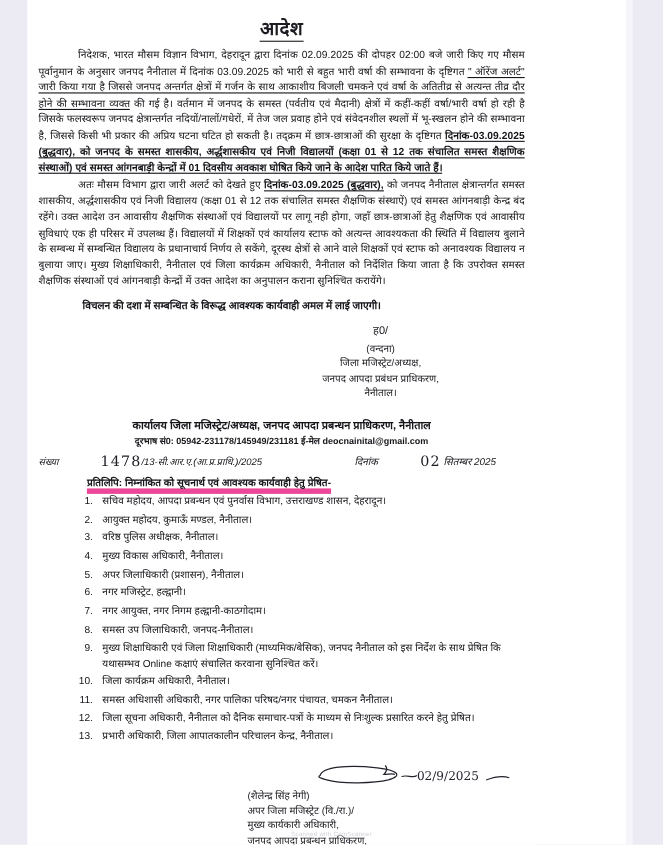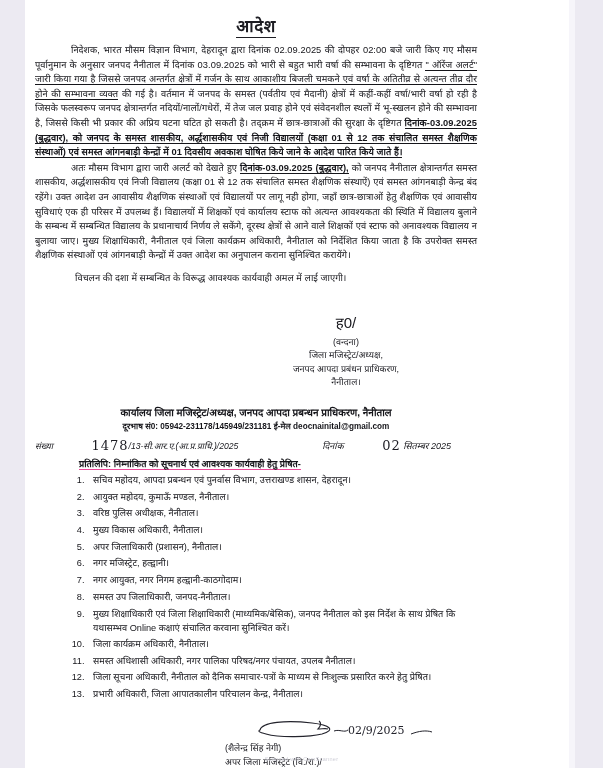--- a/index.html
+++ b/index.html
@@ -70,42 +70,42 @@
     text-align: justify;
     margin: 0 0 1px 0;
     text-indent: 36px;
     letter-spacing: .05px;
   }
   .u { border-bottom: 1px solid #15151a; }
   .b { font-weight: bold; }
 
   .bold-warn {
     font-size: 9.4px;
-    font-weight: normal;
+    font-weight: bold;
     line-height: 15px;
     color: #15151a;
     text-indent: 40px;
     margin: 7px 0 0 0;
   }
 
   
   .sig-block {
     margin-top: 4px;
     text-align: center;
     font-size: 9px;
     line-height: 13.5px;
     color: #18181e;
     padding-left: 180px;
   }
   .sig-ho {
     text-align: center;
-    font-size: 15px;
+    font-size: 10px;
     padding-left: 180px;
     color: #18181e;
-    margin-top: 27px;
+    margin-top: 8px;
     margin-bottom: 0;
   }
 
   
   .office-head {
     margin-top: 16px;
     text-align: center;
     color: #15151a;
   }
   .office-line1 {
@@ -148,21 +148,21 @@
     padding-right: 26px;
     white-space: nowrap;
   }
 
   .copy-to {
     font-size: 9.2px;
     font-weight: bold;
     color: #15151a;
     margin: 4px 0 2px 44px;
   }
-  .copy-to span { border-bottom: 1px solid #ec4899; }
+  .copy-to span { border-bottom: 5px solid #ec4899; }
 
   ol.recipients {
     margin: 2px 0 16px 0;
     padding-left: 52px;
     font-size: 9.2px;
     line-height: 16.2px;
     color: #15151a;
   }
   ol.recipients li {
     padding-left: 6px;
@@ -178,21 +178,21 @@
     margin-top: 2px;
     font-size: 9px;
     line-height: 13.6px;
     color: #18181e;
     padding-left: 190px;
   }
   .scribble {
     position: relative;
     height: 22px;
     padding-left: 190px;
-    text-align: center;
+    text-align: right;
   }
   .scribble svg { overflow: visible; }
 
   .watermark {
     position: absolute;
     bottom: 6px;
     left: 0;
     width: 603px;
     text-align: center;
     font-size: 5.5px;
@@ -255,21 +255,21 @@
       <li><span>वरिष्ठ पुलिस अधीक्षक, नैनीताल।</span></li>
       <li><span>मुख्य विकास अधिकारी, नैनीताल।</span></li>
       <li><span>अपर जिलाधिकारी (प्रशासन), नैनीताल।</span></li>
       <li><span>नगर मजिस्ट्रेट, हल्द्वानी।</span></li>
       <li><span>नगर आयुक्त, नगर निगम हल्द्वानी-काठगोदाम।</span></li>
       <li><span>समस्त उप जिलाधिकारी, जनपद-नैनीताल।</span></li>
       <li>
           <span class="two-line">मुख्य शिक्षाधिकारी एवं जिला शिक्षाधिकारी (माध्यमिक/बेसिक), जनपद नैनीताल को इस निर्देश के साथ प्रेषित कि यथासम्भव Online कक्षाएं संचालित करवाना सुनिश्चित करें।</span>
         </li>
       <li><span>जिला कार्यक्रम अधिकारी, नैनीताल।</span></li>
-      <li><span>समस्त अधिशासी अधिकारी, नगर पालिका परिषद/नगर पंचायत, उपलब नैनीताल।</span></li>
+      <li><span>समस्त अधिशासी अधिकारी, नगर पालिका परिषद/नगर पंचायत, चमकन नैनीताल।</span></li>
       <li><span>जिला सूचना अधिकारी, नैनीताल को दैनिक समाचार-पत्रों के माध्यम से निःशुल्क प्रसारित करने हेतु प्रेषित।</span></li>
       <li><span>प्रभारी अधिकारी, जिला आपातकालीन परिचालन केन्द्र, नैनीताल।</span></li>
     </ol>
 
     <div class="scribble">
       <svg width="190" height="22" viewBox="0 0 190 22">
         <path d="M4 12 C6 4, 30 2, 56 5 C74 7, 80 12, 66 16 C54 19, 24 20, 10 16 C2 14, 2 13, 4 12 Z" fill="none" stroke="#23232c" stroke-width="1.1"></path>
         <path d="M63 3 C66 5, 64 9, 62 11 C66 11, 70 10, 72 11" fill="none" stroke="#23232c" stroke-width="1.1"></path>
         <path d="M78 13 C84 11, 88 15, 92 12" fill="none" stroke="#23232c" stroke-width="1"></path>
         <text x="92" y="16" font-family="'DejaVu Serif', serif" font-size="11" fill="#23232c">02/9/2025</text>

